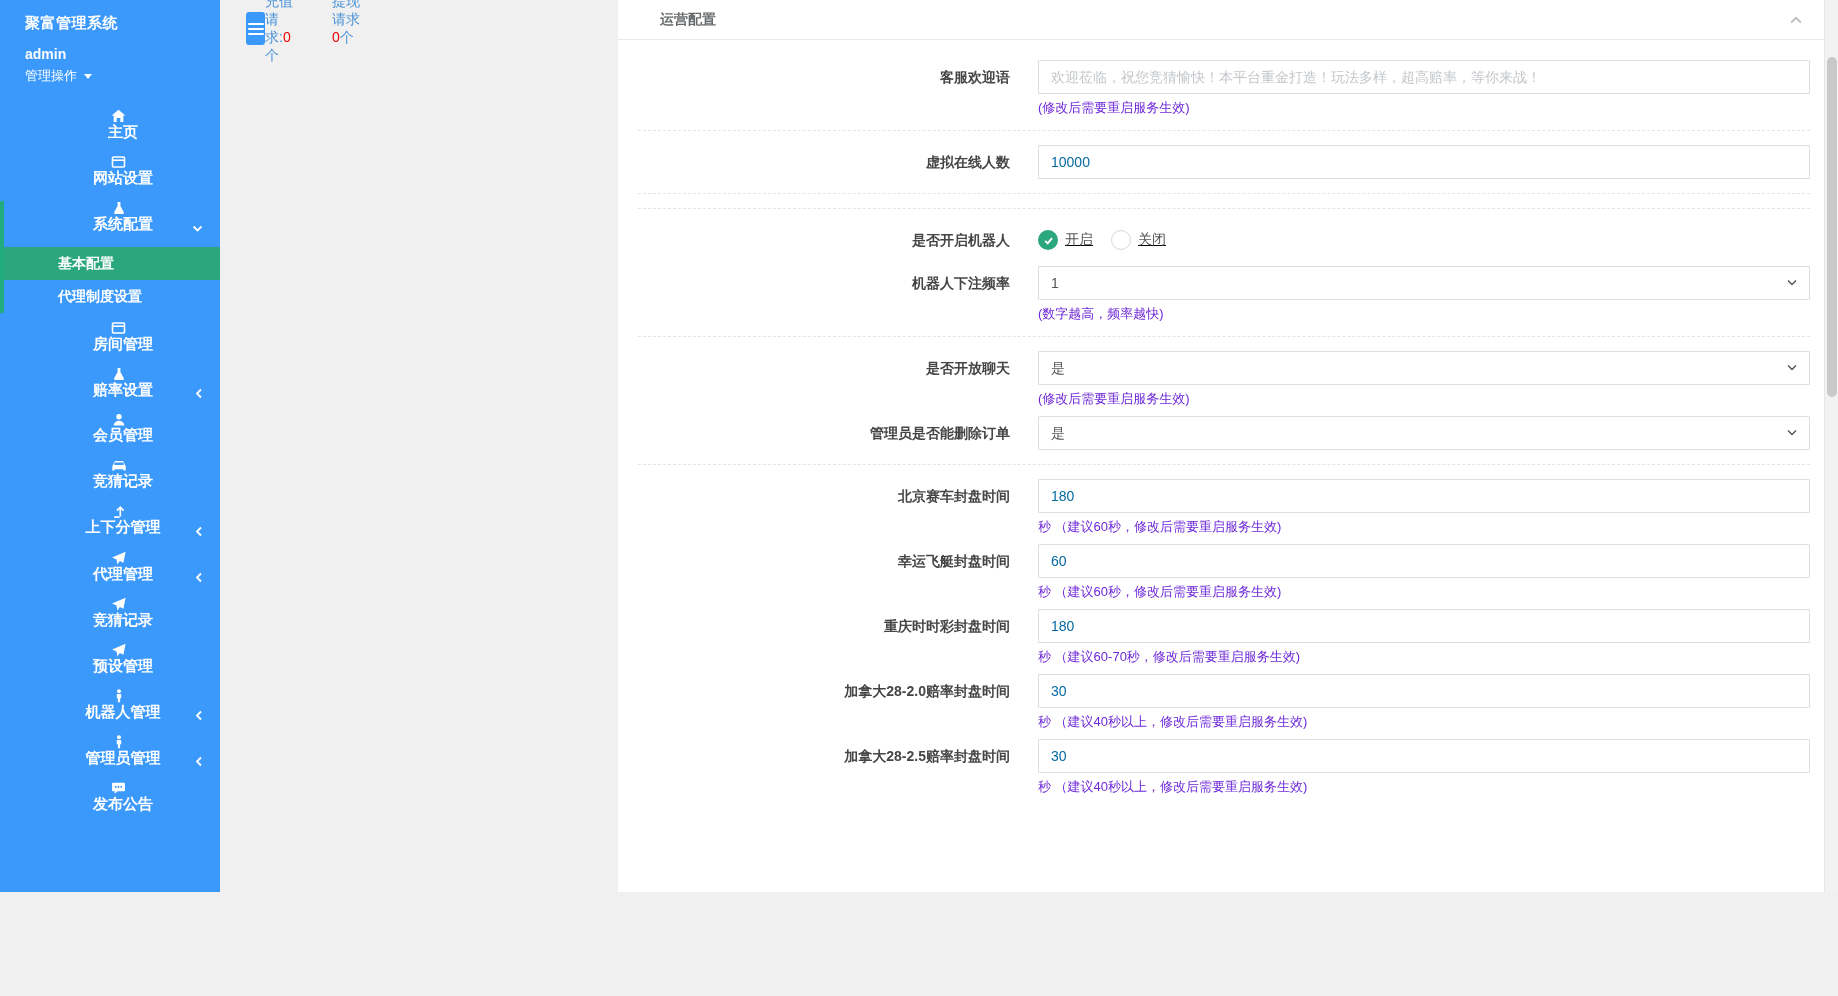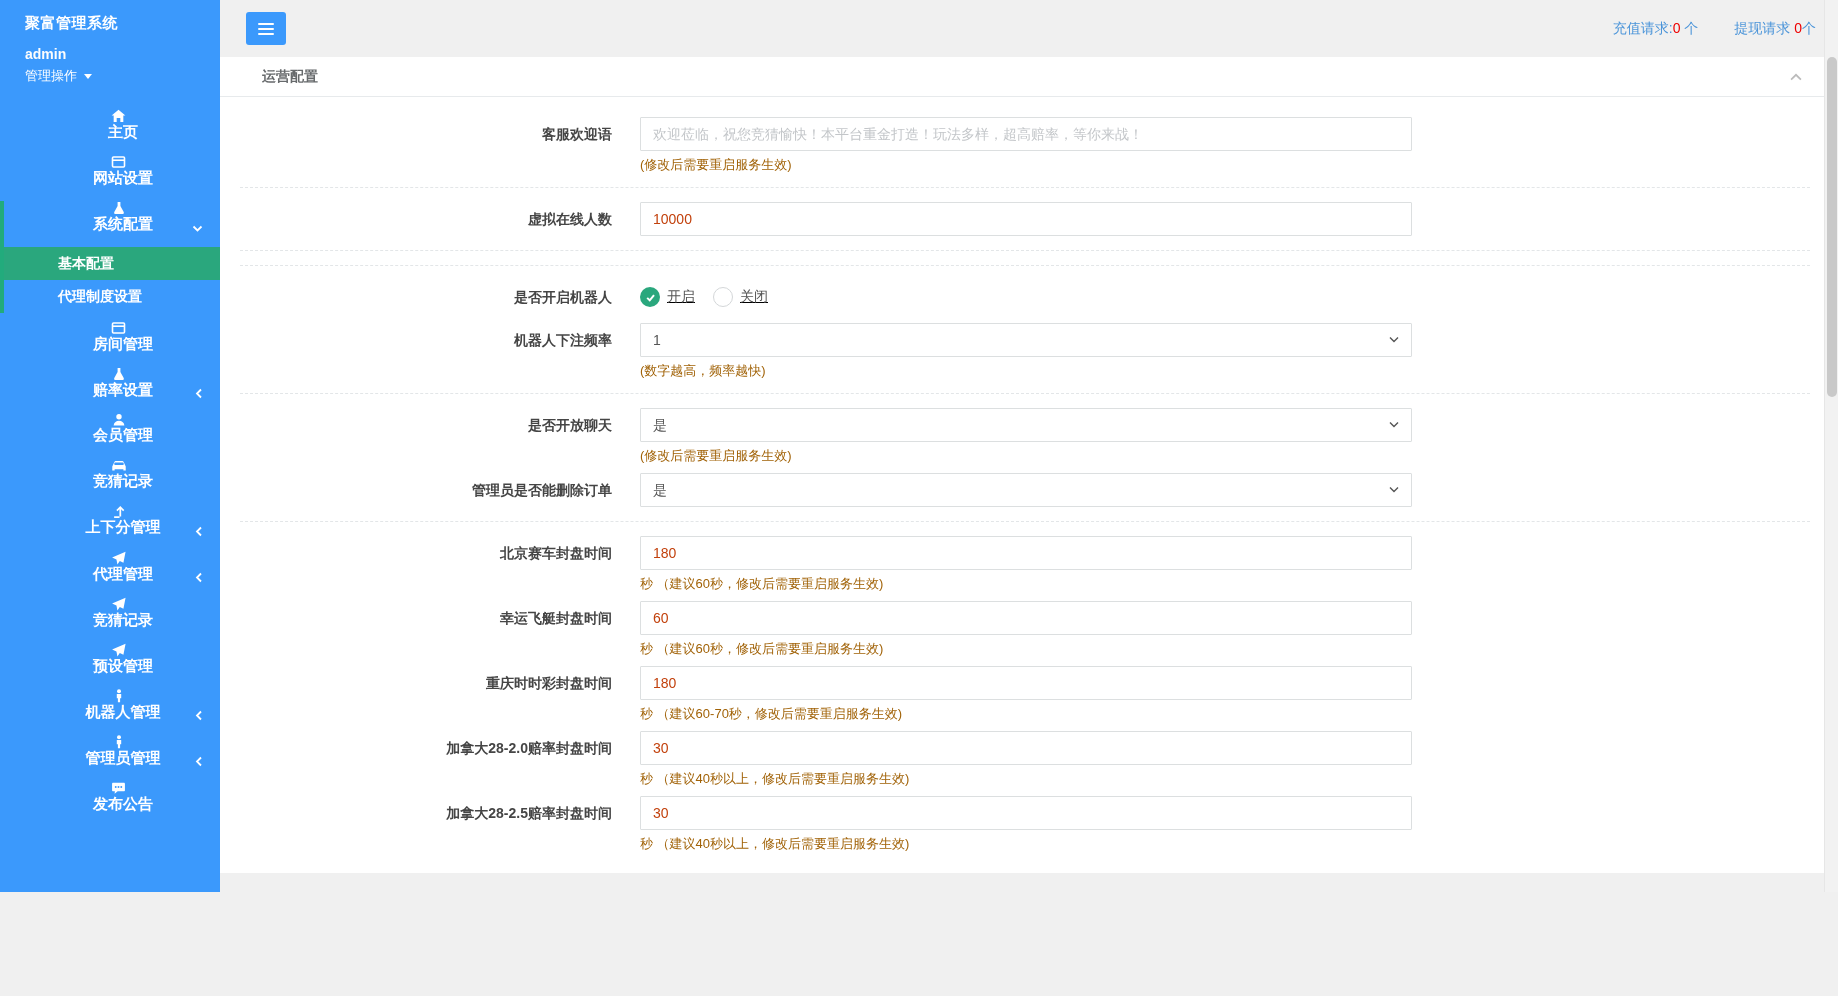--- a/index.html
+++ b/index.html
@@ -16,42 +16,42 @@
   .nav { margin-top:24px; }
   .nav-item { height:46px; display:flex; align-items:center; padding-left:26px; font-size:15px; font-weight:bold; cursor:pointer; position:relative;flex-direction:column; }
   .nav-icon { width:17px; margin-right:9px; display:inline-flex; justify-content:center; align-items:center; }
   .nav-chevron { position:absolute; right:17px; top:18px; }
   .nav-section { position:relative; margin-bottom:8px; }
   .active-strip { position:absolute; left:0; top:0; bottom:0; width:4px; background:#22AB7C; }
   .submenu-item { height:33px; display:flex; align-items:center; padding-left:58px; font-size:14px; font-weight:bold; cursor:pointer; }
   .submenu-item.active { background:#2AA77D; }
 
   
-  .main { flex:1 1 auto; display:flex; flex-direction:column; background:#f0f0f0; }
+  .main { flex:1 1 auto; display:flex; flex-direction:row; background:#f0f0f0;justify-content:space-between; }
   .topbar { height:57px; flex:0 0 57px; background:#f0f0f0; display:flex; align-items:center; padding:0 8px 0 26px; }
   .hamburger { width:40px; height:33px; background:#3B99FC; border:none; border-radius:3px;
     display:flex; flex-direction:column; justify-content:center; align-items:center; gap:3px; cursor:pointer; }
   .hamburger .bar { width:16px; height:2px; background:#fff; border-radius:1px; }
   .topbar-right { margin-left:auto; display:flex; gap:36px; font-size:14px; }
   .topbar-link { color:#4A94D9; text-decoration:none; cursor:pointer; }
   .count-red { color:#EE0000; }
 
   .panel { background:#fff; }
   .panel-header { height:40px; display:flex; align-items:center; padding:0 22px 0 42px;
     border-bottom:1px solid #e7eaec; color:#676a6c; font-size:14px; font-weight:600; }
   .collapse-icon { margin-left:auto; cursor:pointer; display:inline-flex; }
   .panel-body { padding:20px 14px 12px 20px; }
 
   .form-row { display:flex; margin-bottom:9px; }
   .form-label { flex:0 0 400px; text-align:right; padding-right:28px; font-size:14px; font-weight:bold; color:#454545; line-height:34px; white-space:nowrap; }
   .form-field { width:772px; }
   .form-input { width:100%; height:34px; border:1px solid #dcdfe0; background:#fff; padding:0 12px;
-    font-size:14px; color:#c2410c; border-radius:1px; outline:none; font-family:inherit; }
+    font-size:14px; color:#0369a1; border-radius:1px; outline:none; font-family:inherit; }
   .form-input::placeholder { color:#c3c6c9; }
-  .form-note { margin-top:6px; font-size:13px; line-height:16px; color:#a16207; }
+  .form-note { margin-top:6px; font-size:13px; line-height:16px; color:#6d28d9; }
   .select-wrap { position:relative; width:100%; height:34px; }
   select.form-select { appearance:none; -webkit-appearance:none; width:100%; height:34px; border:1px solid #dcdfe0;
     background:#fff; padding:0 12px; font-size:14px; color:#555; border-radius:1px; outline:none; font-family:inherit; }
   .select-caret { position:absolute; right:13px; top:13px; pointer-events:none; display:inline-flex; }
   .group-sep { border:none; border-top:1px dashed #e3e6e8; margin:14px 0; }
 
   .radio-group { display:flex; align-items:center; height:34px;text-decoration:underline; }
   .iradio { width:20px; height:20px; border-radius:50%; display:inline-flex; align-items:center; justify-content:center; cursor:pointer; }
   .iradio.checked { background:#2AA77D; }
   .iradio.unchecked { border:1px solid #d4d7d9; background:#fff; }

